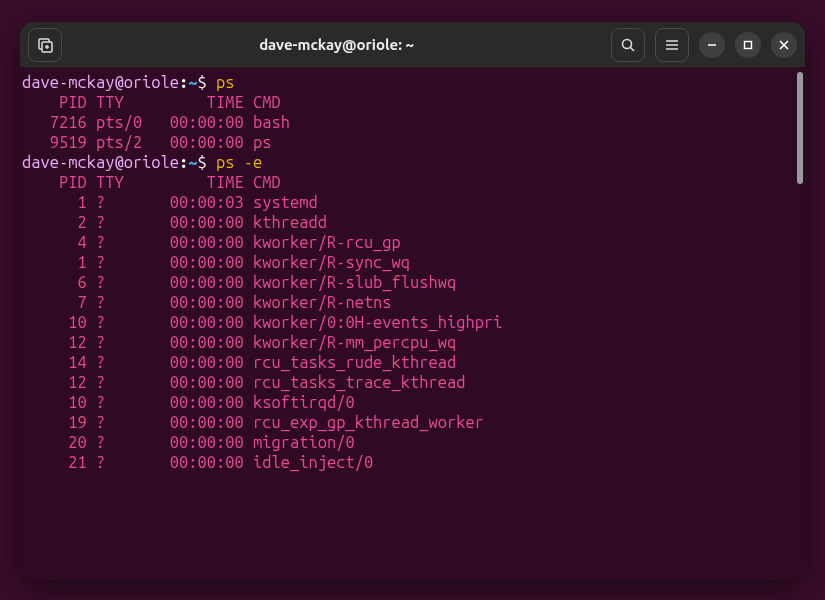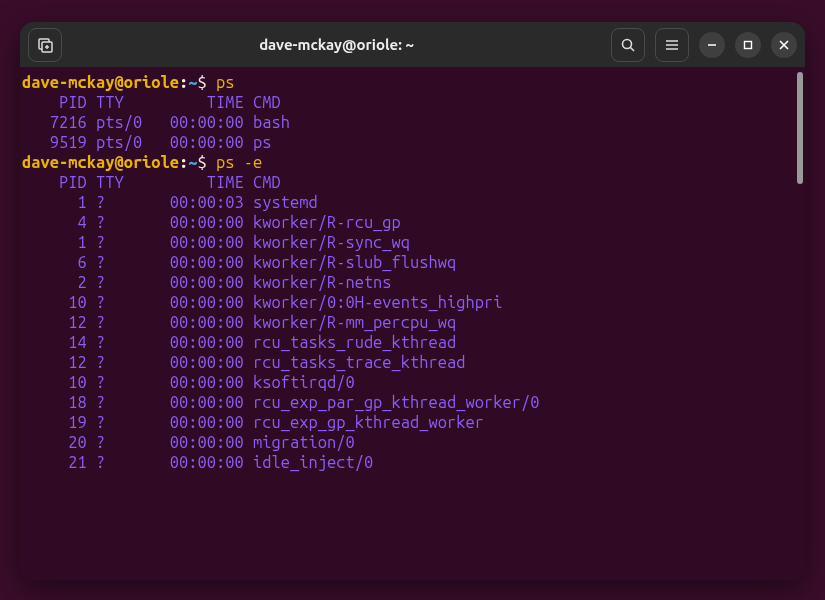--- a/index.html
+++ b/index.html
@@ -81,26 +81,26 @@
     .scroll-track {
       position: absolute;
       right: 2px;
       top: 4px;
       width: 6px;
       height: 112px;
       background: #9a9a9a;
       border-radius: 3px;
     }
     .line { white-space: pre; }
-    .prompt-user { color: #eab308; font-weight: bold; }
+    .prompt-user { color: #f0abfc; font-weight: normal; }
     .prompt-colon { color: #eeeeec; font-weight: bold; }
     .prompt-path { color: #4aa0d8; font-weight: bold; }
     .prompt-dollar { color: #eeeeec; }
     .cmd { color: #eab308; }
-    .row { white-space: pre; color: #8b5cf6; }
+    .row { white-space: pre; color: #ec4899; }
   </style>
 </head>
 <body>
 
 <div class="window">
   <div class="titlebar">
     <div class="tb-btn tab">
       <svg width="16" height="16" viewBox="0 0 16 16">
         <rect x="2" y="2" width="10" height="10" fill="none" stroke="#ddd" stroke-width="1.5" rx="1"></rect>
         <path d="M9 5 v4 M7 7 h4" stroke="#ddd" stroke-width="1.5" fill="none" transform="translate(1.5,1.5)"></path>
@@ -137,31 +137,31 @@
         </svg>
       </div>
     </div>
   </div>
 
   <div class="terminal" id="term">
     <div class="scroll-track"></div>
   <div class="line"><span class="prompt-user">dave-mckay@oriole</span><span class="prompt-colon">:</span><span class="prompt-path">~</span><span class="prompt-dollar">$ </span><span class="cmd">ps</span></div>
       <div class="row">    PID TTY         TIME CMD</div>
       <div class="row">   7216 pts/0   00:00:00 bash</div>
-      <div class="row">   9519 pts/0   00:00:00 ps</div>
+      <div class="row">   9519 pts/2   00:00:00 ps</div>
       <div class="line"><span class="prompt-user">dave-mckay@oriole</span><span class="prompt-colon">:</span><span class="prompt-path">~</span><span class="prompt-dollar">$ </span><span class="cmd">ps -e</span></div>
       <div class="row">    PID TTY         TIME CMD</div>
       <div class="row">      1 ?       00:00:03 systemd</div>
+      <div class="row">      2 ?       00:00:00 kthreadd</div>
       <div class="row">      4 ?       00:00:00 kworker/R-rcu_gp</div>
       <div class="row">      1 ?       00:00:00 kworker/R-sync_wq</div>
       <div class="row">      6 ?       00:00:00 kworker/R-slub_flushwq</div>
-      <div class="row">      2 ?       00:00:00 kworker/R-netns</div>
+      <div class="row">      7 ?       00:00:00 kworker/R-netns</div>
       <div class="row">     10 ?       00:00:00 kworker/0:0H-events_highpri</div>
       <div class="row">     12 ?       00:00:00 kworker/R-mm_percpu_wq</div>
       <div class="row">     14 ?       00:00:00 rcu_tasks_rude_kthread</div>
       <div class="row">     12 ?       00:00:00 rcu_tasks_trace_kthread</div>
       <div class="row">     10 ?       00:00:00 ksoftirqd/0</div>
-      <div class="row">     18 ?       00:00:00 rcu_exp_par_gp_kthread_worker/0</div>
       <div class="row">     19 ?       00:00:00 rcu_exp_gp_kthread_worker</div>
       <div class="row">     20 ?       00:00:00 migration/0</div>
       <div class="row">     21 ?       00:00:00 idle_inject/0</div>
     </div>
 </div>
 
 </body></html>

